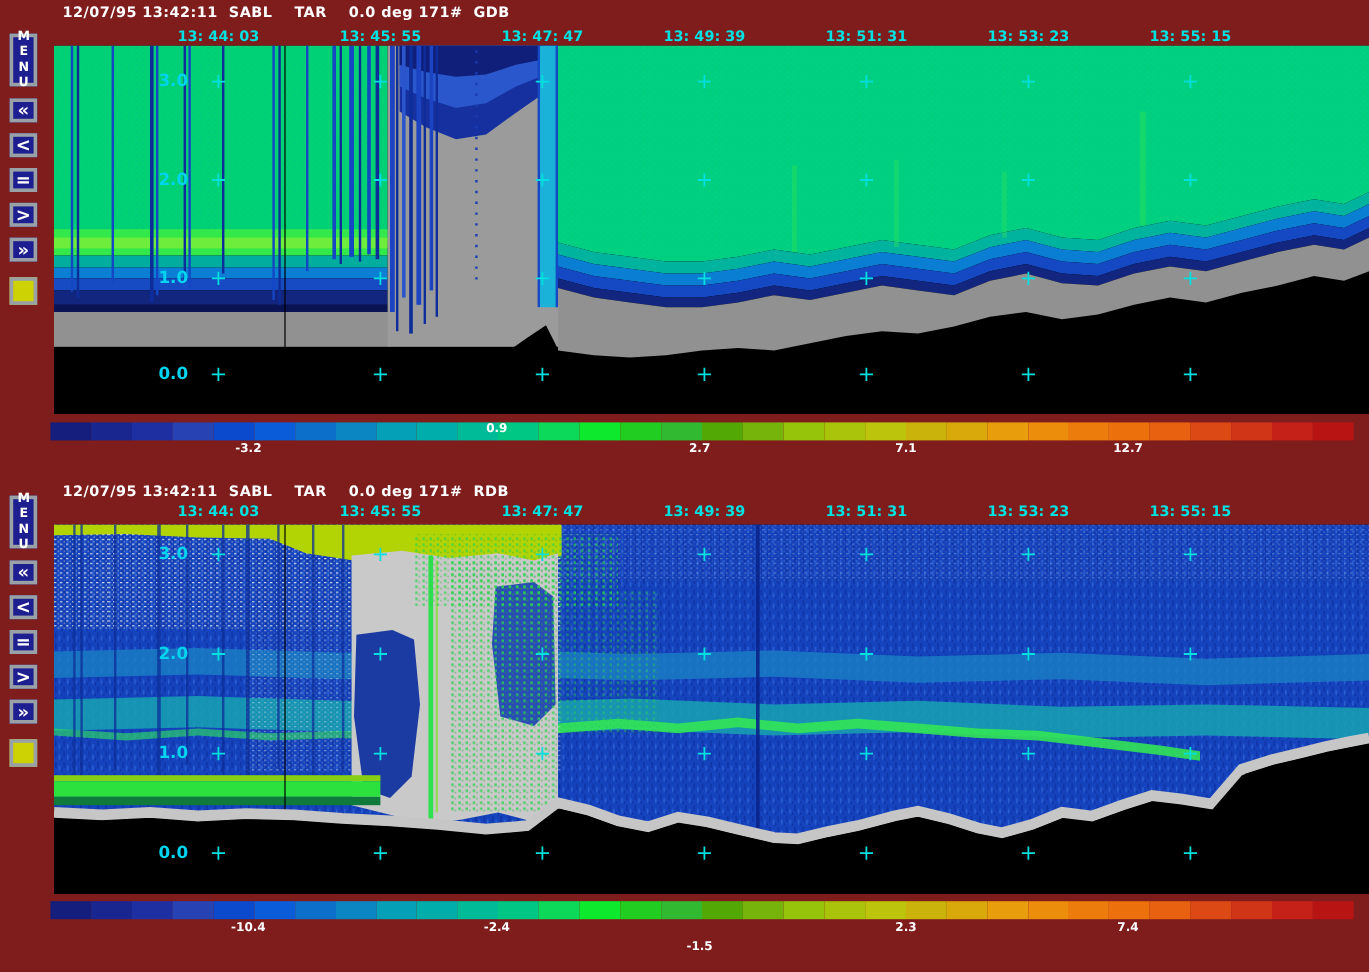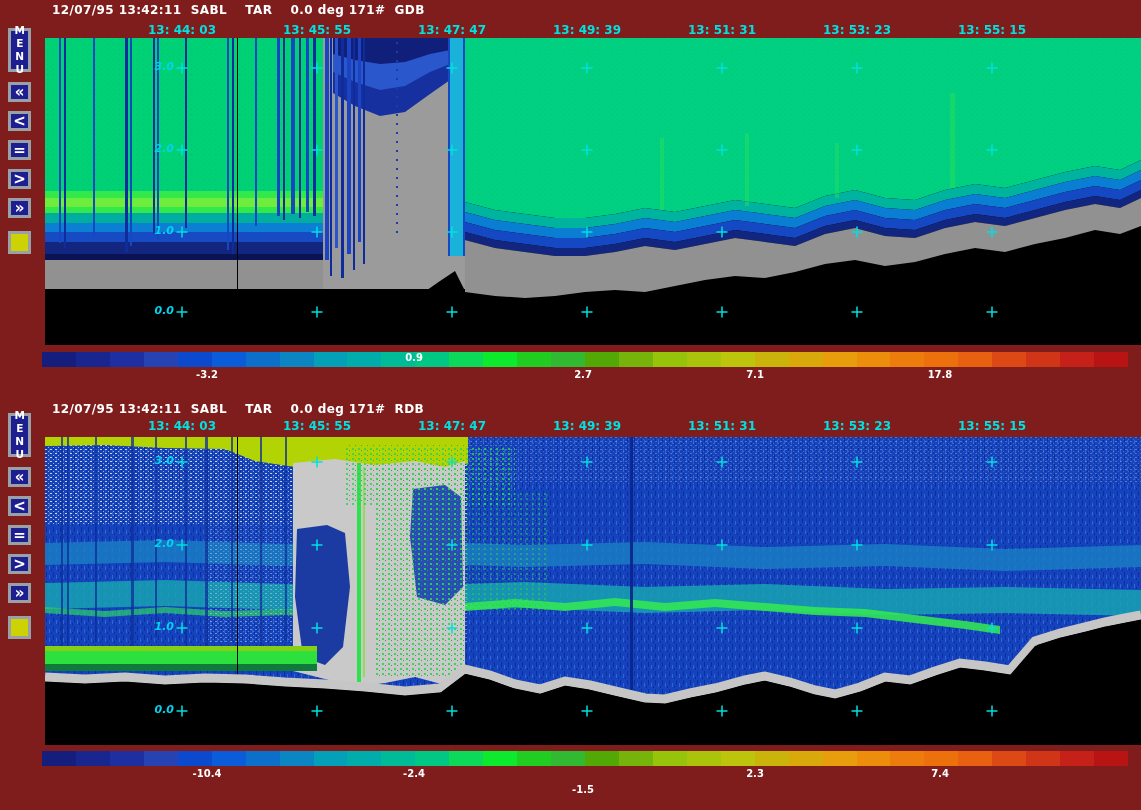--- a/index.html
+++ b/index.html
@@ -1,20 +1,20 @@
 <!DOCTYPE html>
 <html><head>
 <meta charset="utf-8">
 <style>
   html,body{margin:0;padding:0;background:#000;}
   body{width:1141px;height:810px;overflow:hidden;font-family:"DejaVu Sans",sans-serif;}
   .screen{position:relative;width:1141px;height:810px;background:#7f1d1d;padding-left:28px;}
   .hdr{position:absolute;color:#fff;font-weight:bold;font-size:12px;letter-spacing:.4px;white-space:pre;}
   .t{position:absolute;transform:translateX(-50%);color:#00e2e2;font-weight:bold;font-size:12px;white-space:pre;}
-  .alt{position:absolute;width:42px;text-align:right;color:#00d4ee;font-weight:bold;font-size:11px;font-style:italic;}
+  .alt{position:absolute;width:42px;text-align:left;color:#00d4ee;font-weight:bold;font-size:14px;}
   .cbl span{position:absolute;transform:translateX(-50%);color:#fff;font-weight:bold;font-size:10px;}
   .echo{position:absolute;left:45px;width:1096px;display:block;}
   .cbar{position:absolute;left:42px;width:1086px;height:15px;display:flex;}
   .cbar div{flex:1 1 0;}
   .sbtn{position:absolute;left:8px;width:23px;background:#1d1e8f;border:3px solid #99a1a6;
         color:#fff;font-family:"DejaVu Sans",sans-serif;font-weight:bold;font-size:15px;
         display:flex;align-items:center;justify-content:center;padding:0;cursor:pointer;line-height:1;}
   .menu{writing-mode:vertical-lr;text-orientation:upright;font-size:10.5px;letter-spacing:1px;}
   .swatch{background:#ccd203;}
 </style>
@@ -155,21 +155,21 @@
         <div style="background: rgb(220, 73, 20);"></div>
         <div style="background: rgb(209, 53, 24);"></div>
         <div style="background: rgb(197, 33, 24);"></div>
         <div style="background: rgb(185, 20, 20);"></div>
       </div>
     <div class="cbl">
       <span style="left:207px;top:369px">-3.2</span>
       <span style="left:414px;top:352px">0.9</span>
       <span style="left:583px;top:369px">2.7</span>
       <span style="left:755px;top:369px">7.1</span>
-      <span style="left:940px;top:369px">17.8</span>
+      <span style="left:940px;top:369px">12.7</span>
     </div>
   </section>
 
   <section>
     <div class="hdr" style="left:52px;top:402px">12/07/95 13:42:11  SABL    TAR    0.0 deg 171#  RDB</div>
     <div>
       <span class="t" style="left:182px;top:419px">13: 44: 03</span>
       <span class="t" style="left:317px;top:419px">13: 45: 55</span>
       <span class="t" style="left:452px;top:419px">13: 47: 47</span>
       <span class="t" style="left:587px;top:419px">13: 49: 39</span>

